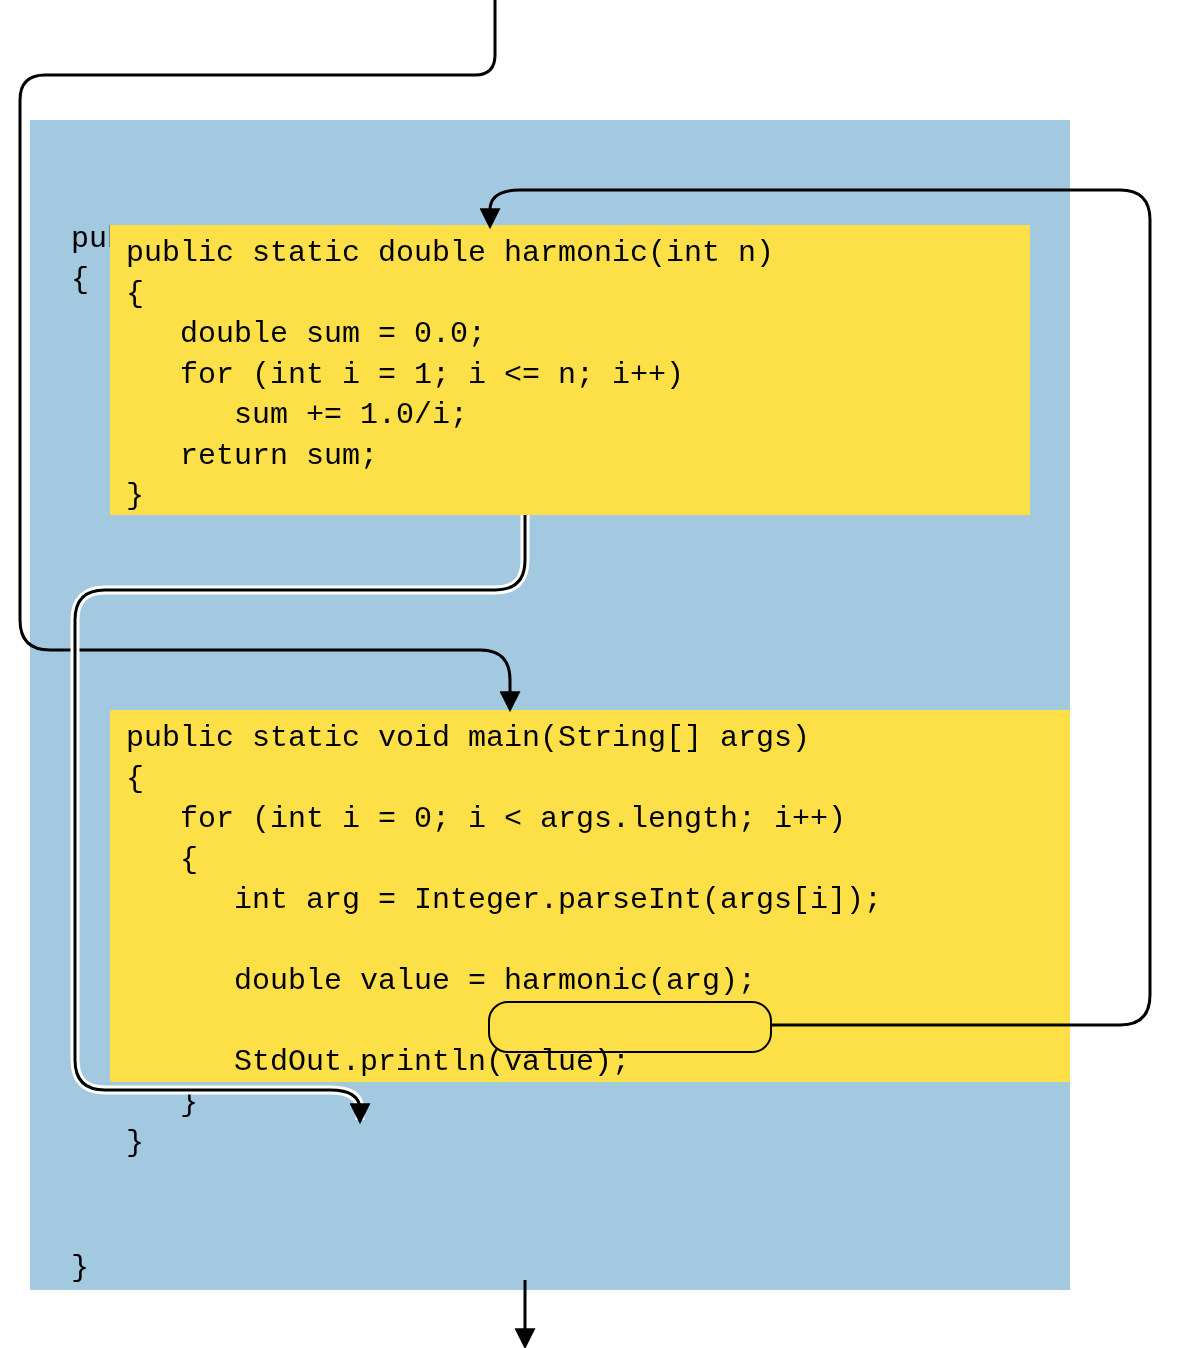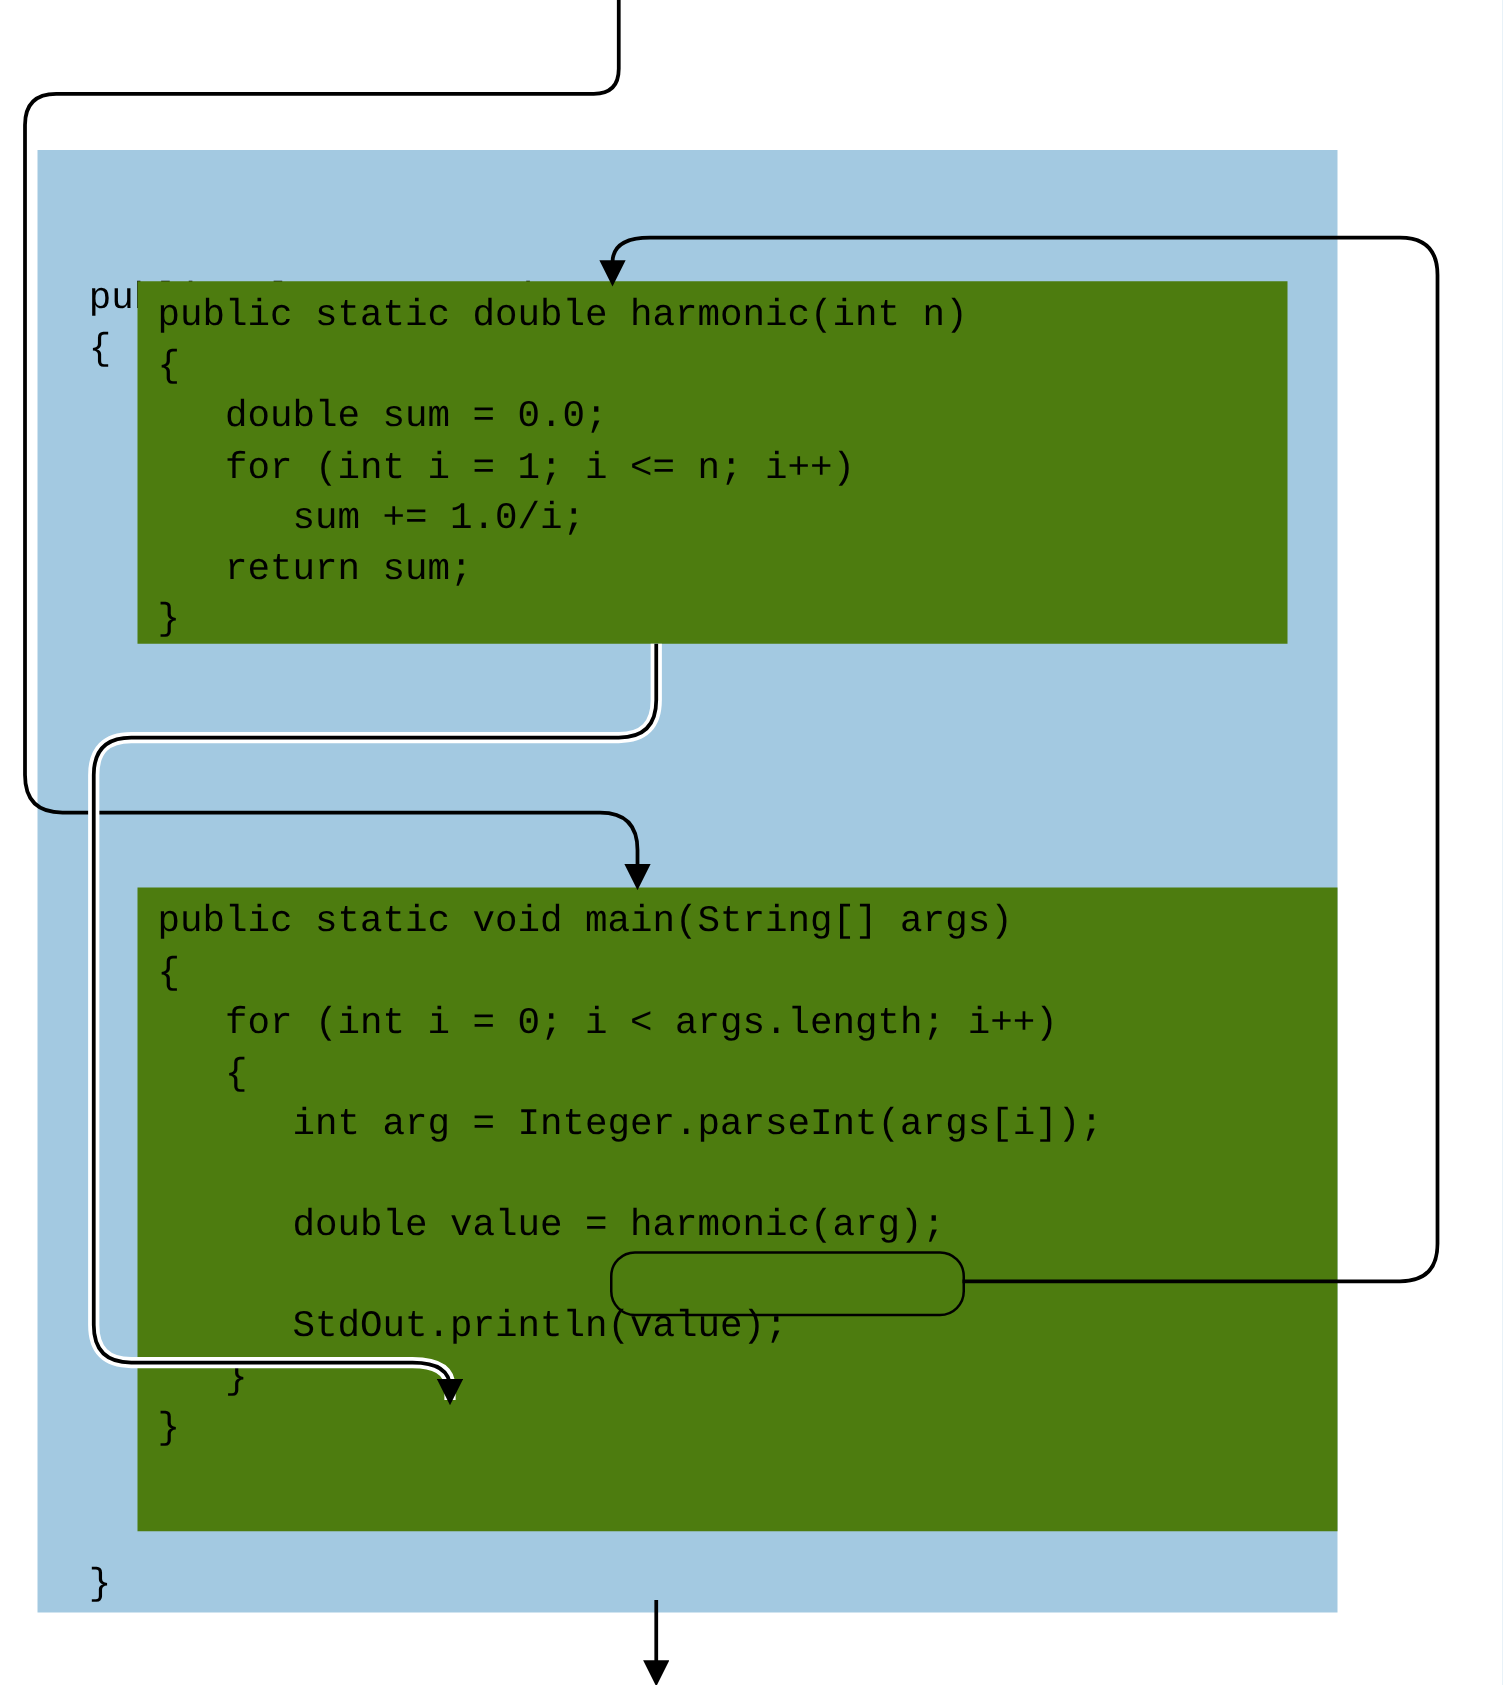--- a/index.html
+++ b/index.html
@@ -21,30 +21,30 @@
 }
 .header-code{
   position:absolute;
   left:55px; top:130px;
   color:#000;
   line-height:1.35;
   white-space:pre;
 }
 .innerbox{
   position:absolute;
-  background:#4d7c0f;
+  background:#fde047;
   color:#000;
 }
 .box1{
   left:110px; top:225px;
   width:920px; height:290px;
 }
 .box2{
   left:110px; top:710px;
-  width:960px; height:515px;
+  width:960px; height:372px;
 }
 pre{
   margin:0;
   padding:8px 16px;
   font-family:inherit;
   font-size:30px;
   line-height:1.35;
   white-space:pre;
 }
 .closebrace{

